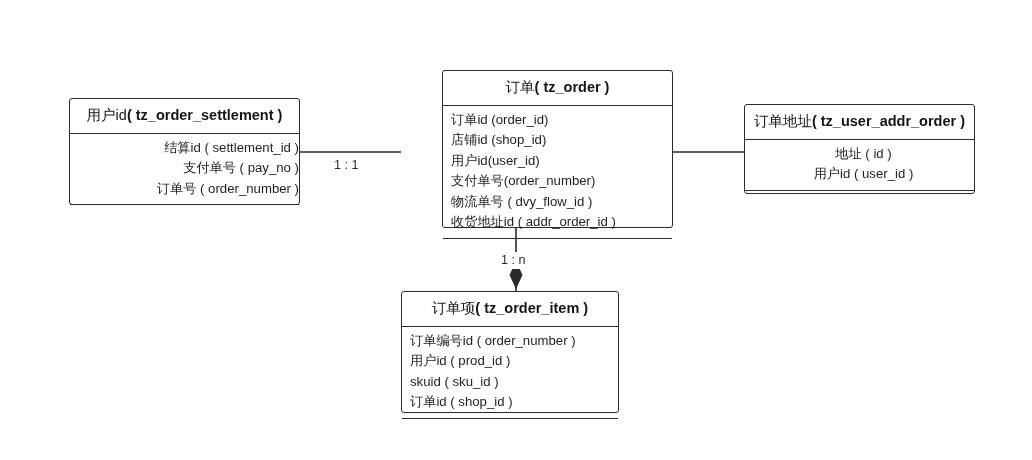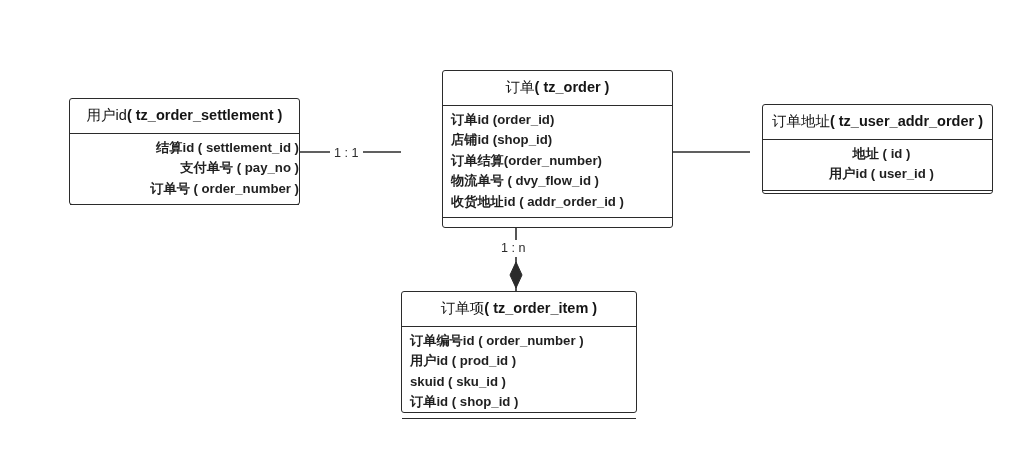--- a/index.html
+++ b/index.html
@@ -46,21 +46,20 @@
   .entity-body {
     box-sizing: border-box;
     padding: 4px 0 5px 8px;
     border-bottom: 1.6px solid #2b2b2b;
   }
   .attr-row {
     font-size: 13.2px;
     line-height: 1.55;
     white-space: nowrap;
     color: #1f1f1f;
-    font-weight: bold;
   }
   .entity-footer {
     box-sizing: border-box;
   }
 
   
   #edges {
     position: absolute;
     left: 0;
     top: 0;
@@ -71,27 +70,28 @@
   }
   .edge-label {
     position: absolute;
     z-index: 4;
     background: #ffffff;
     font-size: 12.6px;
     line-height: 1;
     color: #2b2b2b;
     padding: 2px 4px;
     white-space: nowrap;
+    margin-top: 12px;
   }
 
   
   #ent-settlement { left: 69px;  top: 98px;  width: 231px; height: 107px; }
   #ent-order      { left: 401px; top: 70px;  width: 231px; height: 158px; margin-left: 41px; }
-  #ent-address    { left: 762px; top: 104px; width: 231px; height: 90px;  }
-  #ent-orderitem  { left: 401px; top: 291px; width: 236px; height: 122px; }
+  #ent-address    { left: 744px; top: 104px; width: 231px; height: 90px;  }
+  #ent-orderitem  { left: 401px; top: 291px; width: 218px; height: 122px; }
 
   #ent-settlement .entity-body { min-height: 60px; text-align: right; }
   #ent-order      .entity-body { min-height: 98px; }
   #ent-address    .entity-body { min-height: 43px; text-align: center; }
   #ent-orderitem  .entity-body { min-height: 80px; }
 </style>
 </head>
 <body>
 
 <div id="canvas">
@@ -119,21 +119,22 @@
     <div class="entity-footer"></div>
   </div>
 
   <div class="entity" id="ent-order">
     <div class="entity-header">
       <span>订单</span><span class="tbl">( tz_order )</span>
     </div>
     <div class="entity-body">
       <div class="attr-row">订单id (order_id)</div>
       <div class="attr-row">店铺id (shop_id)</div>
-      <div class="attr-row">订单结算(order_number)</div>
+      <div class="attr-row">用户id(user_id)</div>
+      <div class="attr-row">支付单号(order_number)</div>
       <div class="attr-row">物流单号 ( dvy_flow_id )</div>
       <div class="attr-row">收货地址id ( addr_order_id )</div>
     </div>
     <div class="entity-footer"></div>
   </div>
 
   <div class="entity" id="ent-address">
     <div class="entity-header">
       <span>订单地址</span><span class="tbl">( tz_user_addr_order )</span>
     </div>

